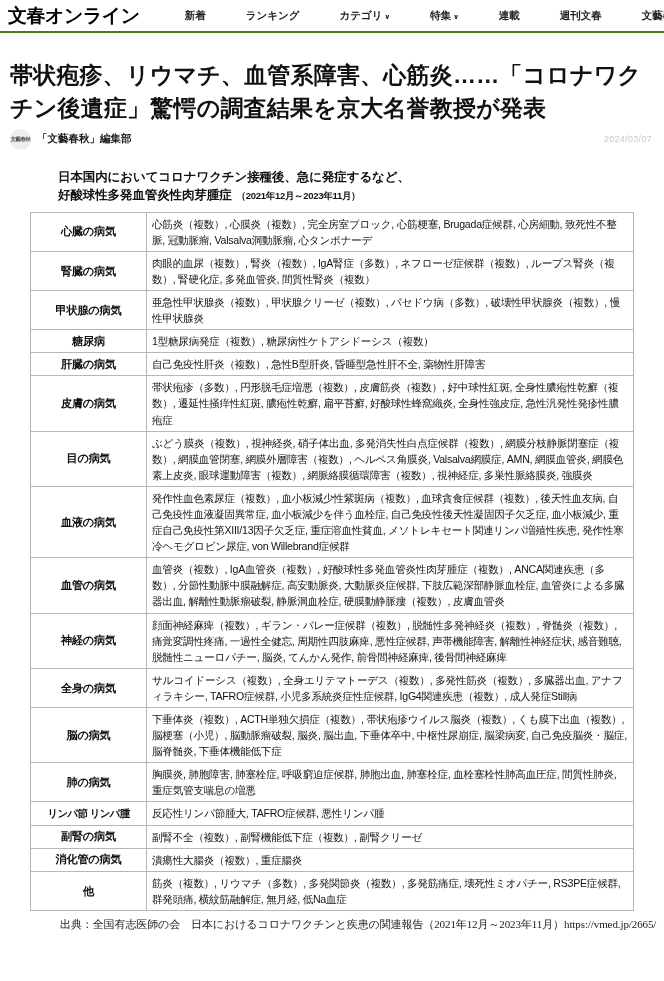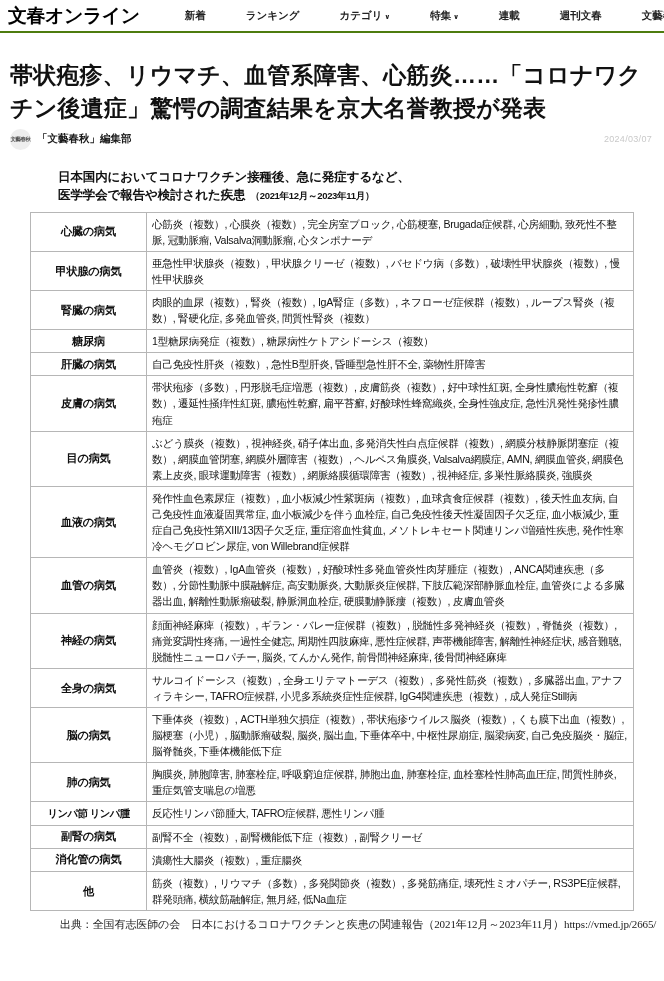--- a/index.html
+++ b/index.html
@@ -211,39 +211,39 @@
 <div class="byline-row">
   <div class="avatar">文藝春秋</div>
   <div class="byline-name">「文藝春秋」編集部</div>
   <div class="byline-date">2024/03/07</div>
 </div>
 
 <figure class="figure" style="margin-block:18px 0;">
   <div class="fig-title">
     <div>日本国内においてコロナワクチン接種後、急に発症するなど、</div>
     <div>
-      <span>医学学会で報告や検討された疾患</span><span class="period">（2021年12月～2023年11月）</span>
+      <span>好酸球性多発血管炎性肉芽腫症</span><span class="period">（2021年12月～2023年11月）</span>
     </div>
   </div>
 
   <table class="disease-table">
     <tbody>
         <tr>
           <td class="cat">心臓の病気</td>
           <td class="list">心筋炎（複数）, 心膜炎（複数）, 完全房室ブロック, 心筋梗塞, Brugada症候群, 心房細動, 致死性不整脈, 冠動脈瘤, Valsalva洞動脈瘤, 心タンポナーデ</td>
         </tr>
         <tr>
+          <td class="cat">腎臓の病気</td>
+          <td class="list">肉眼的血尿（複数）, 腎炎（複数）, IgA腎症（多数）, ネフローゼ症候群（複数）, ループス腎炎（複数）, 腎硬化症, 多発血管炎, 間質性腎炎（複数）</td>
+        </tr>
+        <tr>
           <td class="cat">甲状腺の病気</td>
           <td class="list">亜急性甲状腺炎（複数）, 甲状腺クリーゼ（複数）, バセドウ病（多数）, 破壊性甲状腺炎（複数）, 慢性甲状腺炎</td>
         </tr>
         <tr>
-          <td class="cat">腎臓の病気</td>
-          <td class="list">肉眼的血尿（複数）, 腎炎（複数）, IgA腎症（多数）, ネフローゼ症候群（複数）, ループス腎炎（複数）, 腎硬化症, 多発血管炎, 間質性腎炎（複数）</td>
-        </tr>
-        <tr>
           <td class="cat">糖尿病</td>
           <td class="list">1型糖尿病発症（複数）, 糖尿病性ケトアシドーシス（複数）</td>
         </tr>
         <tr>
           <td class="cat">肝臓の病気</td>
           <td class="list">自己免疫性肝炎（複数）, 急性B型肝炎, 昏睡型急性肝不全, 薬物性肝障害</td>
         </tr>
         <tr>
           <td class="cat">皮膚の病気</td>
           <td class="list">帯状疱疹（多数）, 円形脱毛症増悪（複数）, 皮膚筋炎（複数）, 好中球性紅斑, 全身性膿疱性乾癬（複数）, 遷延性掻痒性紅斑, 膿疱性乾癬, 扁平苔癬, 好酸球性蜂窩織炎, 全身性強皮症, 急性汎発性発疹性膿疱症</td>

